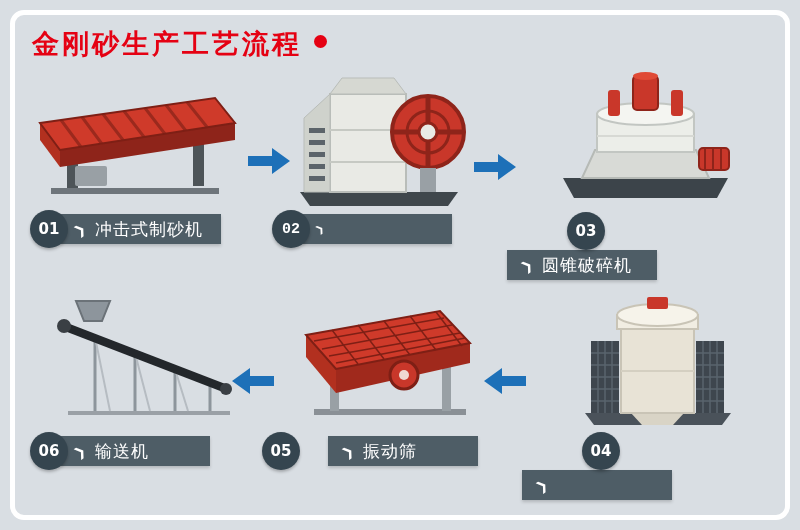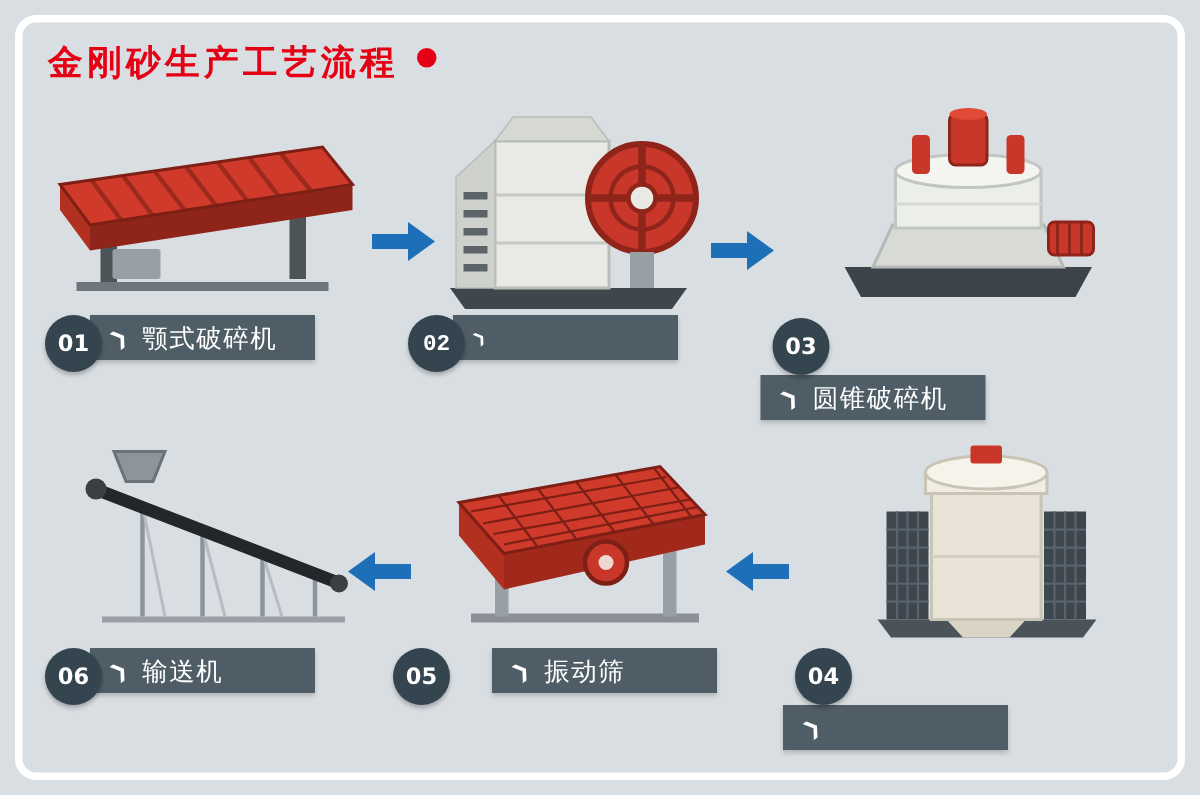--- a/index.html
+++ b/index.html
@@ -9,30 +9,30 @@
     background:#d9dee3;
     font-family:"DejaVu Sans","Liberation Sans",sans-serif;
     overflow:hidden;
   }
   .frame {
     position:absolute; left:10px; top:10px; width:780px; height:510px;
     border:5px solid #ffffff; border-radius:14px;
   }
   .title-row { position:absolute; left:32px; top:26px; display:flex; align-items:center; }
   .page-title {
-    color:#e50113; font-size:23px; font-weight:bold; letter-spacing:3px;
+    color:#e50113; font-size:27px; font-weight:bold; letter-spacing:3px;
     font-family:"DejaVu Sans","Liberation Sans",sans-serif;
   }
   .title-dot {
     width:13px; height:13px; border-radius:50%; background:#e50113;
     margin-left:12px; margin-top:-6px;
   }
   .machine { position:absolute; }
   .arrow { position:absolute; }
-  .step { position:absolute; display:flex; }
+  .step { position:absolute; display:flex; align-items:center; }
   .num {
     width:38px; height:38px; border-radius:50%;
     background:#35454f; color:#ffffff; font-size:15px; font-weight:bold;
     display:flex; align-items:center; justify-content:center;
     z-index:2; box-shadow:0 2px 3px rgba(0,0,0,0.25);
     flex:0 0 38px;
   }
   .lbl {
     margin-left:-8px; height:30px; min-width:150px;
     background:#4e5d66; color:#ffffff; font-size:17px; letter-spacing:1px;
@@ -170,21 +170,21 @@
 <div class="arrow" style="left:230px; top:366px;">
   <svg width="46" height="30" viewBox="0 0 46 30">
       <path d="M44 10 H20 V2 L2 15 L20 28 V20 H44 Z" fill="#1d70b8"></path>
     </svg>
 </div>
 
 <div class="step" style="left:30px; top:210px;">
   <div class="num">01</div>
   <div class="lbl">
     <span class="chev">❯</span>
-    <span>颚式破碎机</span>
+    <span>冲击式制砂机</span>
   </div>
 </div>
 
 <div class="step" style="left:272px; top:210px;font-family:Liberation Mono, monospace;">
   <div class="num">02</div>
   <div class="lbl">
     <span class="chev">❯</span>
   </div>
 </div>
 

